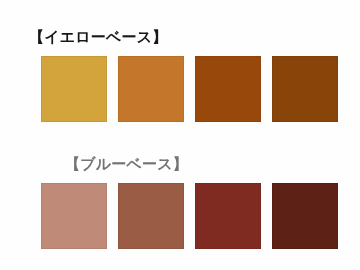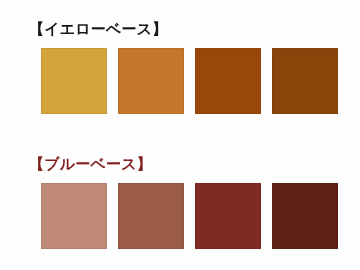--- a/index.html
+++ b/index.html
@@ -17,21 +17,21 @@
   .palette-page {
     position: absolute;
     inset: 0;
     background: #fefefe;
   }
   .group {
     position: absolute;
     left: 0;
     width: 360px;
   }
-  .group-yellow { top: 0; height: 135px; }
+  .group-yellow { top: 8px; height: 135px; }
   .group-blue   { top: 135px; height: 135px; }
 
   .group-title {
     position: absolute;
     left: 29px;
     top: 22px;
     font-size: 15px;
     font-weight: bold;
     color: #171717;
     letter-spacing: 0.2px;
@@ -77,21 +77,21 @@
     <div class="group-title" style="color: rgb(23, 23, 23);">【イエローベース】</div>
     <div class="swatch-row">
       <div class="swatch c0" style="background-color: rgb(211, 163, 60);"></div>
       <div class="swatch c1" style="background-color: rgb(196, 118, 43);"></div>
       <div class="swatch c2" style="background-color: rgb(153, 72, 12);"></div>
       <div class="swatch c3" style="background-color: rgb(137, 68, 10);"></div>
     </div>
   </div>
 
   <div class="group group-blue">
-    <div class="group-title" style="color: #7f1d1d;">【ブルーベース】</div>
+    <div class="group-title" style="color: #737373; margin-left: 36px;">【ブルーベース】</div>
     <div class="swatch-row">
       <div class="swatch c0" style="background-color: rgb(192, 138, 120);"></div>
       <div class="swatch c1" style="background-color: rgb(154, 92, 69);"></div>
       <div class="swatch c2" style="background-color: rgb(127, 43, 34);"></div>
       <div class="swatch c3" style="background-color: rgb(93, 33, 21);"></div>
     </div>
   </div>
 
 </div>
 

